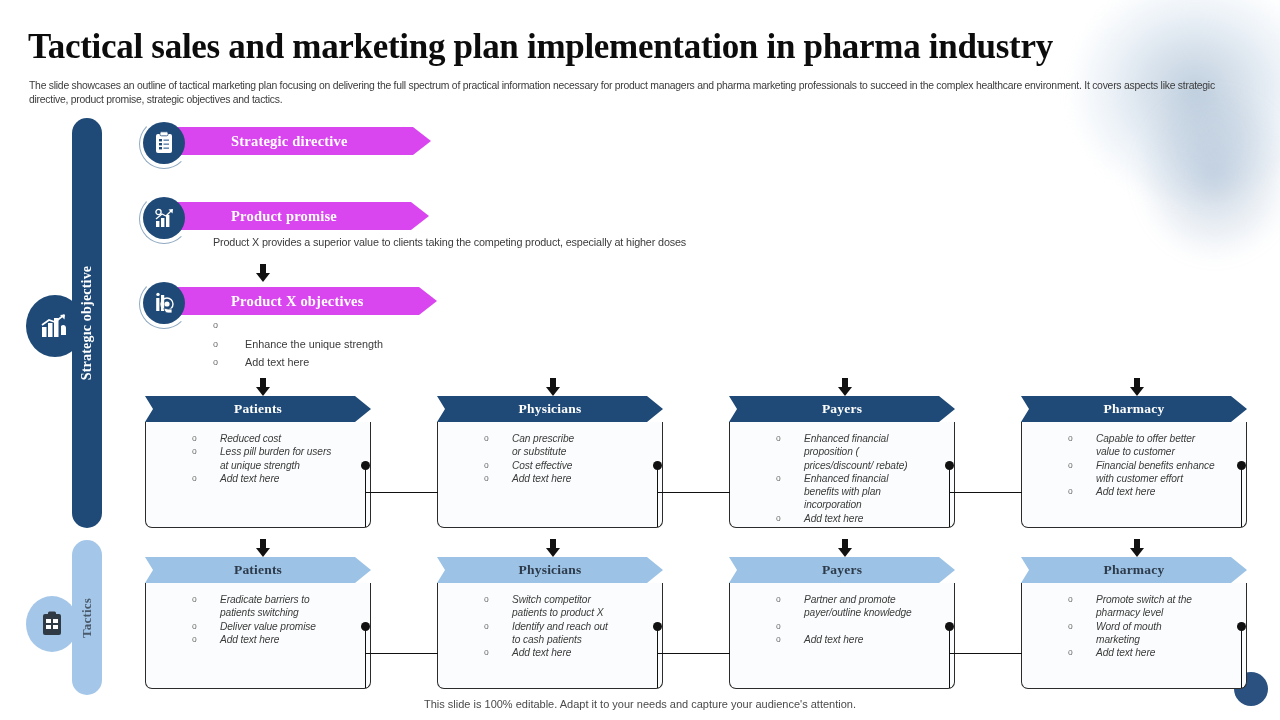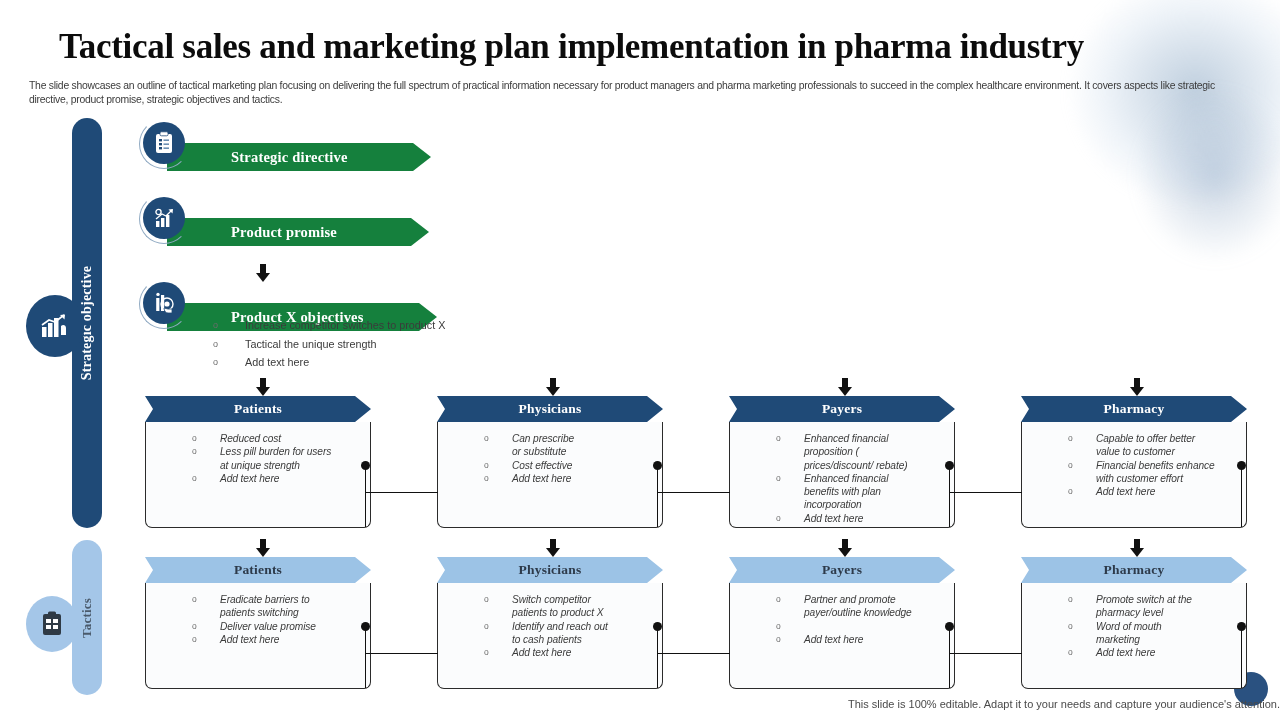--- a/index.html
+++ b/index.html
@@ -46,21 +46,20 @@
   
   .title {
     position: absolute;
     left: 28px; top: 27px;
     font-family: "Liberation Serif", serif;
     font-weight: bold;
     font-size: 35px;
     letter-spacing: -0.3px;
     color: #0c0c0c;
     white-space: nowrap;
-    margin-left: 31px;
   }
   .subtitle {
     position: absolute;
     left: 29px; top: 79px;
     width: 1218px;
     font-size: 10.4px;
     line-height: 14px;
     color: #3b3b3b;
     letter-spacing: -0.25px;
   }
@@ -122,25 +121,24 @@
     border-radius: 50%;
     border: 1.6px solid #8fa9c2;
     border-top-color: transparent;
     border-right-color: transparent;
     z-index: -1;
   }
   .sec-banner {
     position: absolute;
     left: 24px; top: 5px;
     height: 28px;
-    background: #15803d;
+    background: #d946ef;
     display: flex; align-items: center;
     -webkit-clip-path: polygon(0 0, calc(100% - 18px) 0, 100% 50%, calc(100% - 18px) 100%, 0 100%);
     clip-path: polygon(0 0, calc(100% - 18px) 0, 100% 50%, calc(100% - 18px) 100%, 0 100%);
-    margin-top: 16px;
   }
   .sec-banner span {
     font-family: "Liberation Serif", serif;
     font-weight: bold;
     font-size: 14.5px;
     color: #ffffff;
     padding-left: 64px;
     letter-spacing: 0.2px;
     white-space: nowrap;
   }
@@ -237,21 +235,21 @@
   .conn-h {
     position: absolute;
     height: 1.4px;
     background: #111;
   }
 
   
   .footer {
     position: absolute;
     left: 0; right: 0; bottom: 10px;
-    text-align: right;
+    text-align: center;
     font-size: 11px;
     color: #4a4a4a;
   }
 </style>
 </head>
 <body>
 
 <div id="slide">
 
   <div class="bg-blur"></div>
@@ -315,20 +313,21 @@
         <rect x="13" y="8" width="3.4" height="12" fill="#ffffff"></rect>
         <path d="M3 12 L9 7 L13 9 L19 3" stroke="#ffffff" stroke-width="1.3" fill="none"></path>
         <path d="M15.5 2.5 L20 2 L19.5 6.5 Z" fill="#ffffff"></path>
         <circle cx="5.5" cy="5" r="2.6" fill="none" stroke="#ffffff" stroke-width="1.3"></circle>
       </svg>
     </div>
     <div class="sec-banner" style="width:262px;">
       <span>Product promise</span>
     </div>
   </div>
+  <div class="sec-desc" style="left:213px; top:236px;">Product X provides a superior value to clients taking the competing product, especially at higher doses</div>
 
   <div class="darrow" style="left:256px; top:264px;">
     <div class="stem"></div>
       <div class="head"></div>
   </div>
 
   <div class="sec-row" style="left:143px; top:282px; width:600px;">
     <div class="sec-icon">
       <svg width="22" height="24" viewBox="0 0 22 24">
         <circle cx="5" cy="3.4" r="1.7" fill="#ffffff"></circle>
@@ -339,25 +338,24 @@
         <path d="M11 17 c0 3 2 5 4 5 h4 v-4 h-4 z" fill="#ffffff" stroke="#1f4a77" stroke-width="0.8"></path>
       </svg>
     </div>
     <div class="sec-banner" style="width:270px;">
       <span>Product X objectives</span>
     </div>
   </div>
   <div class="obj-list">
     <div class="li">
         <span class="bu">o</span>
-        <span>Increase competitor switches to product X</span>
       </div>
     <div class="li">
         <span class="bu">o</span>
-        <span>Tactical the unique strength</span>
+        <span>Enhance the unique strength</span>
       </div>
     <div class="li">
         <span class="bu">o</span>
         <span>Add text here</span>
       </div>
   </div>
 
   <div class="darrow" style="left:256px; top:378px;">
       <div class="stem"></div>
       <div class="head"></div>

